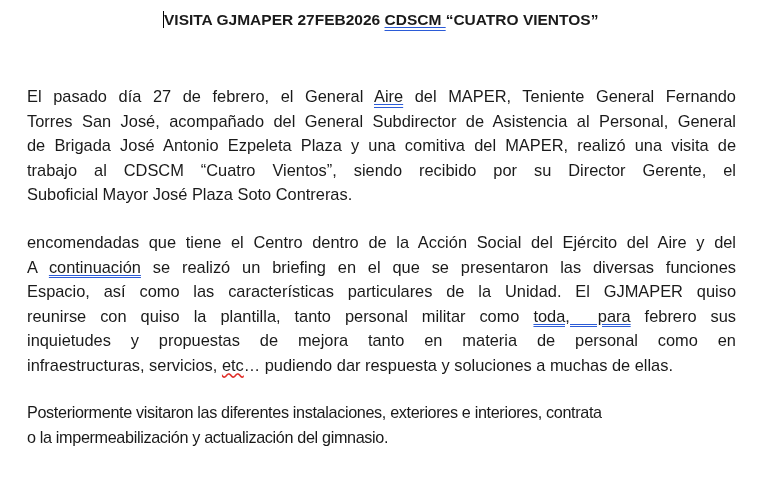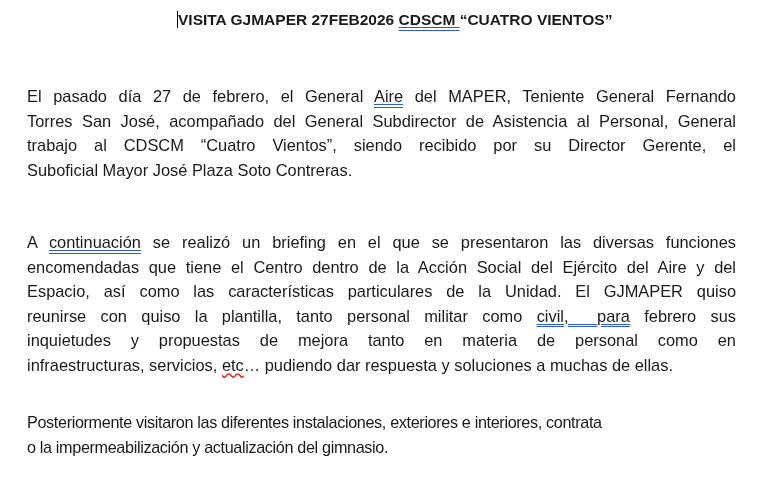--- a/index.html
+++ b/index.html
@@ -16,21 +16,21 @@
       color: #1a1a1a;
     }
     .page {
       position: absolute;
       left: 0; top: 0;
       width: 767px; height: 492px;
     }
     .title {
       position: absolute;
       top: 8px;
-      left: 177px;
+      left: 163px;
       font-weight: bold;
       font-size: 15.5px;
       letter-spacing: 0px;
       white-space: nowrap;
       line-height: 24px;
     }
     .caret {
       display: inline-block;
       width: 1px;
       height: 17px;
@@ -62,42 +62,43 @@
       display: block;
       text-align: justify;
       text-align-last: justify;
       white-space: nowrap;
     }
     .para .line.last {
       text-align-last: left;
     }
     .p1 { top: 84px; }
     .p2 { top: 230px; }
-    .p3 { top: 410px; }
+    .p3 { top: 400px; }
     .p3 .line { font-size: 16.2px; letter-spacing: -0.35px; }
   </style>
 </head>
 <body>
 
 <div class="page">
 
   <div class="title"><span class="caret"></span><span>VISITA GJMAPER 27FEB2026 </span><span class="u-blue">CDSCM </span><span> “CUATRO VIENTOS”</span></div>
 
   <div class="para p1">
     <span class="line"><span>El pasado día 27 de febrero, el General </span><span class="u-blue">Aire</span><span> del MAPER, Teniente General Fernando</span></span>
     <span class="line">Torres San José, acompañado del General Subdirector de Asistencia al Personal, General</span>
+    <span class="line">de Brigada José Antonio Ezpeleta Plaza y una comitiva del MAPER, realizó una visita de</span>
     <span class="line">trabajo al CDSCM “Cuatro Vientos”, siendo recibido por su Director Gerente, el</span>
     <span class="line last">Suboficial Mayor José Plaza Soto Contreras.</span>
   </div>
 
   <div class="para p2">
+    <span class="line">encomendadas que tiene el Centro dentro de la Acción Social del Ejército del Aire y del</span>
     <span class="line"><span>A </span><span class="u-blue">continuación</span><span> se realizó un briefing en el que se presentaron las diversas funciones</span></span>
-    <span class="line">encomendadas que tiene el Centro dentro de la Acción Social del Ejército del Aire y del</span>
     <span class="line">Espacio, así como las características particulares de la Unidad. El GJMAPER quiso</span>
-    <span class="line"><span>reunirse con quiso la plantilla, tanto personal militar como </span><span class="u-blue" style="white-space:pre">civil,  para</span><span> febrero sus</span></span>
+    <span class="line"><span>reunirse con quiso la plantilla, tanto personal militar como </span><span class="u-blue" style="white-space:pre">toda,  para</span><span> febrero sus</span></span>
     <span class="line">inquietudes y propuestas de mejora tanto en materia de personal como en</span>
     <span class="line last"><span>infraestructuras, servicios, </span><span class="u-red">etc</span><span>… pudiendo dar respuesta y soluciones a muchas de ellas.</span></span>
   </div>
 
   <div class="para p3">
     <span class="line last">Posteriormente visitaron las diferentes instalaciones, exteriores e interiores, contrata</span>
     <span class="line last">o la impermeabilización y actualización del gimnasio.</span>
   </div>
 
 </div>

